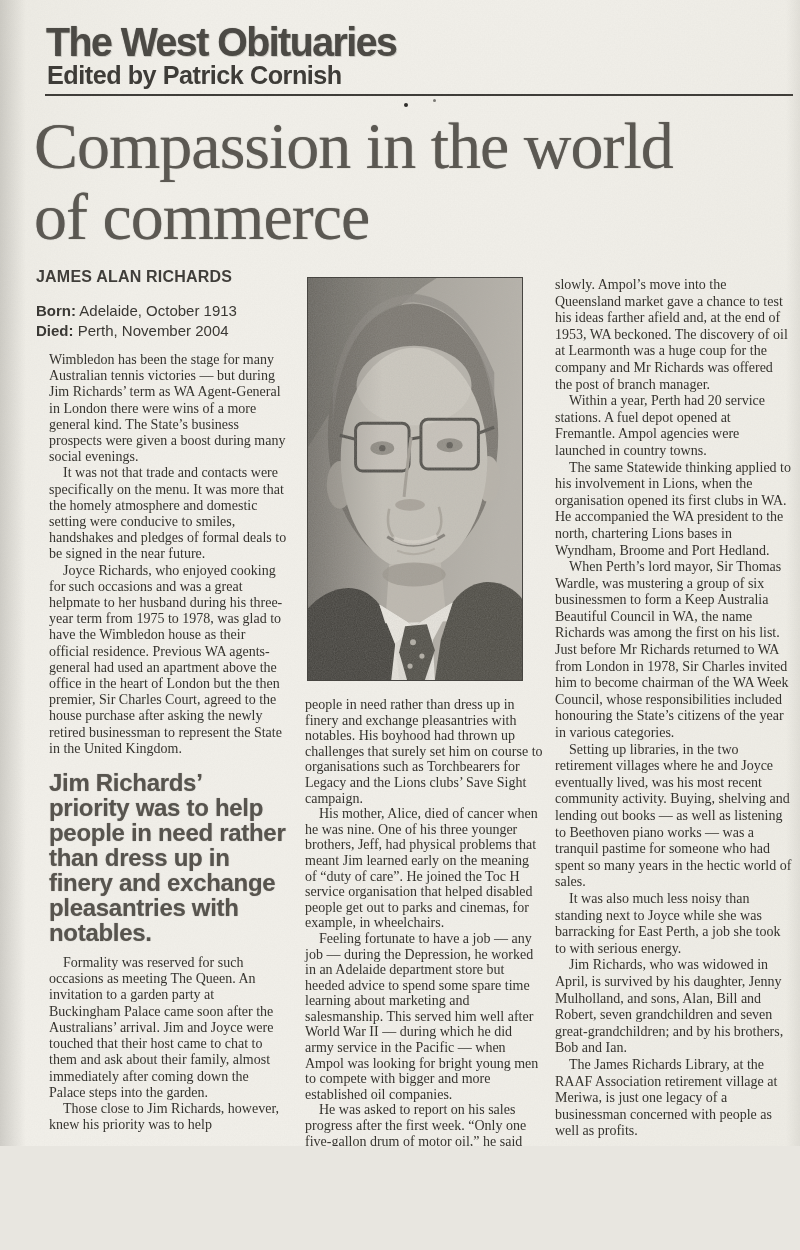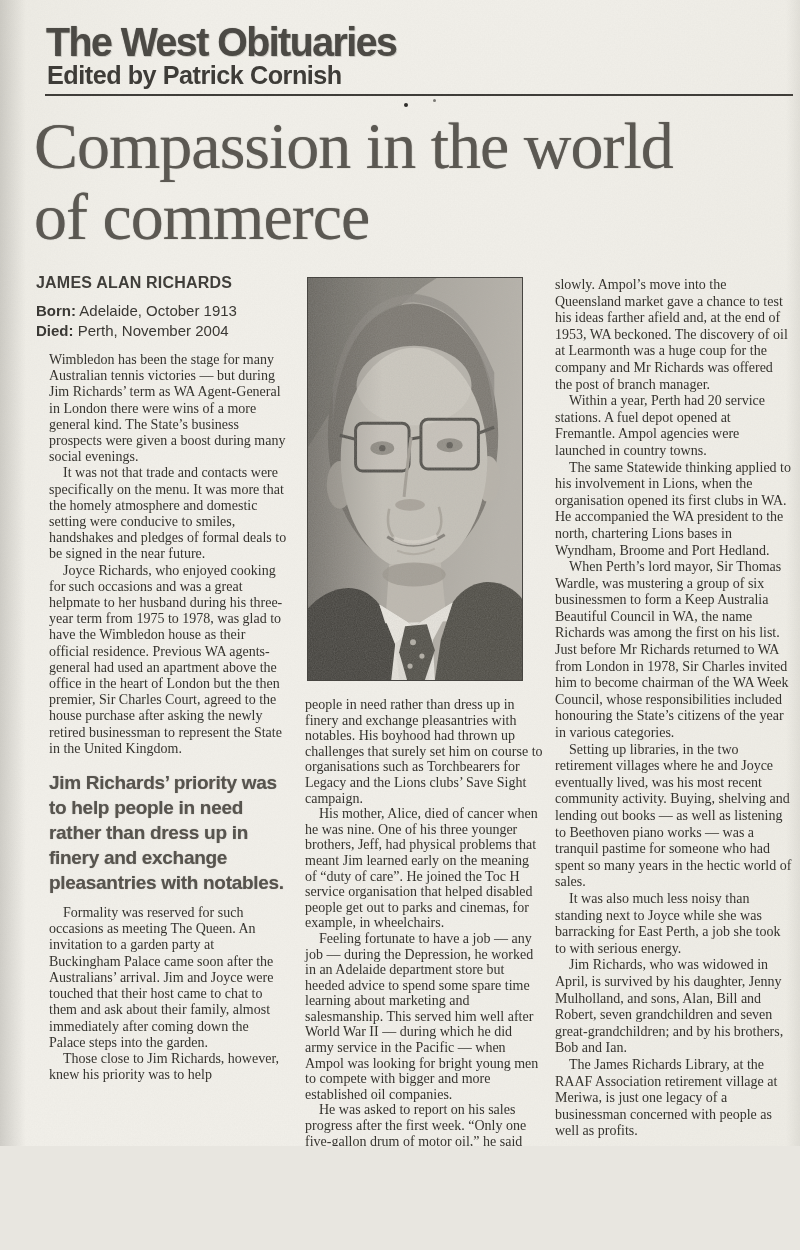--- a/index.html
+++ b/index.html
@@ -43,21 +43,21 @@
     background:#3d3b37;
   }
   .speck{position:absolute;background:#2c2a27;border-radius:50%;}
   .headline{
     position:absolute;left:34px;top:110px;width:680px;
     font-size:66px;line-height:71px;letter-spacing:-1px;
     color:#5a5751;
     text-shadow:0 0 1px rgba(90,87,81,.7);
   }
   .byline{
-    position:absolute;left:36px;top:274px;
+    position:absolute;left:36px;top:268px;
     font-family:"Liberation Sans","DejaVu Sans",sans-serif;
     font-weight:700;font-size:16px;letter-spacing:0.2px;color:#3e3c38;
   }
   .vitals{
     position:absolute;left:36px;top:301px;
     font-family:"Liberation Sans","DejaVu Sans",sans-serif;
     font-size:15px;line-height:20px;color:#383632;
   }
   .vitals .lbl{font-weight:700;}
   .col{
@@ -66,21 +66,21 @@
     text-align:left;
   }
   .col p{margin:0;}
   .col p.indent{text-indent:14px;}
   #col1{left:49px;top:352px;line-height:16.2px;}
   #col2{left:284px;top:277px;line-height:15.6px;margin-left:21px;}
   #col3{left:555px;top:277px;line-height:16.6px;}
   .pull-quote{
     margin:13px 0 10px 0;
     font-family:"Liberation Sans","DejaVu Sans",sans-serif;
-    font-weight:700;font-size:19px;line-height:25px;letter-spacing:-0.3px;
+    font-weight:700;font-size:24px;line-height:25px;letter-spacing:-0.3px;
     color:#56534d;
     text-shadow:0 0 1px rgba(95,92,86,.6);
   }
   .photo-frame{
     width:216px;height:404px;
     border:1.5px solid #45433f;
     margin:0 0 16px 2px;
     background:#a8a49c;
     box-sizing:border-box;
     overflow:hidden;

